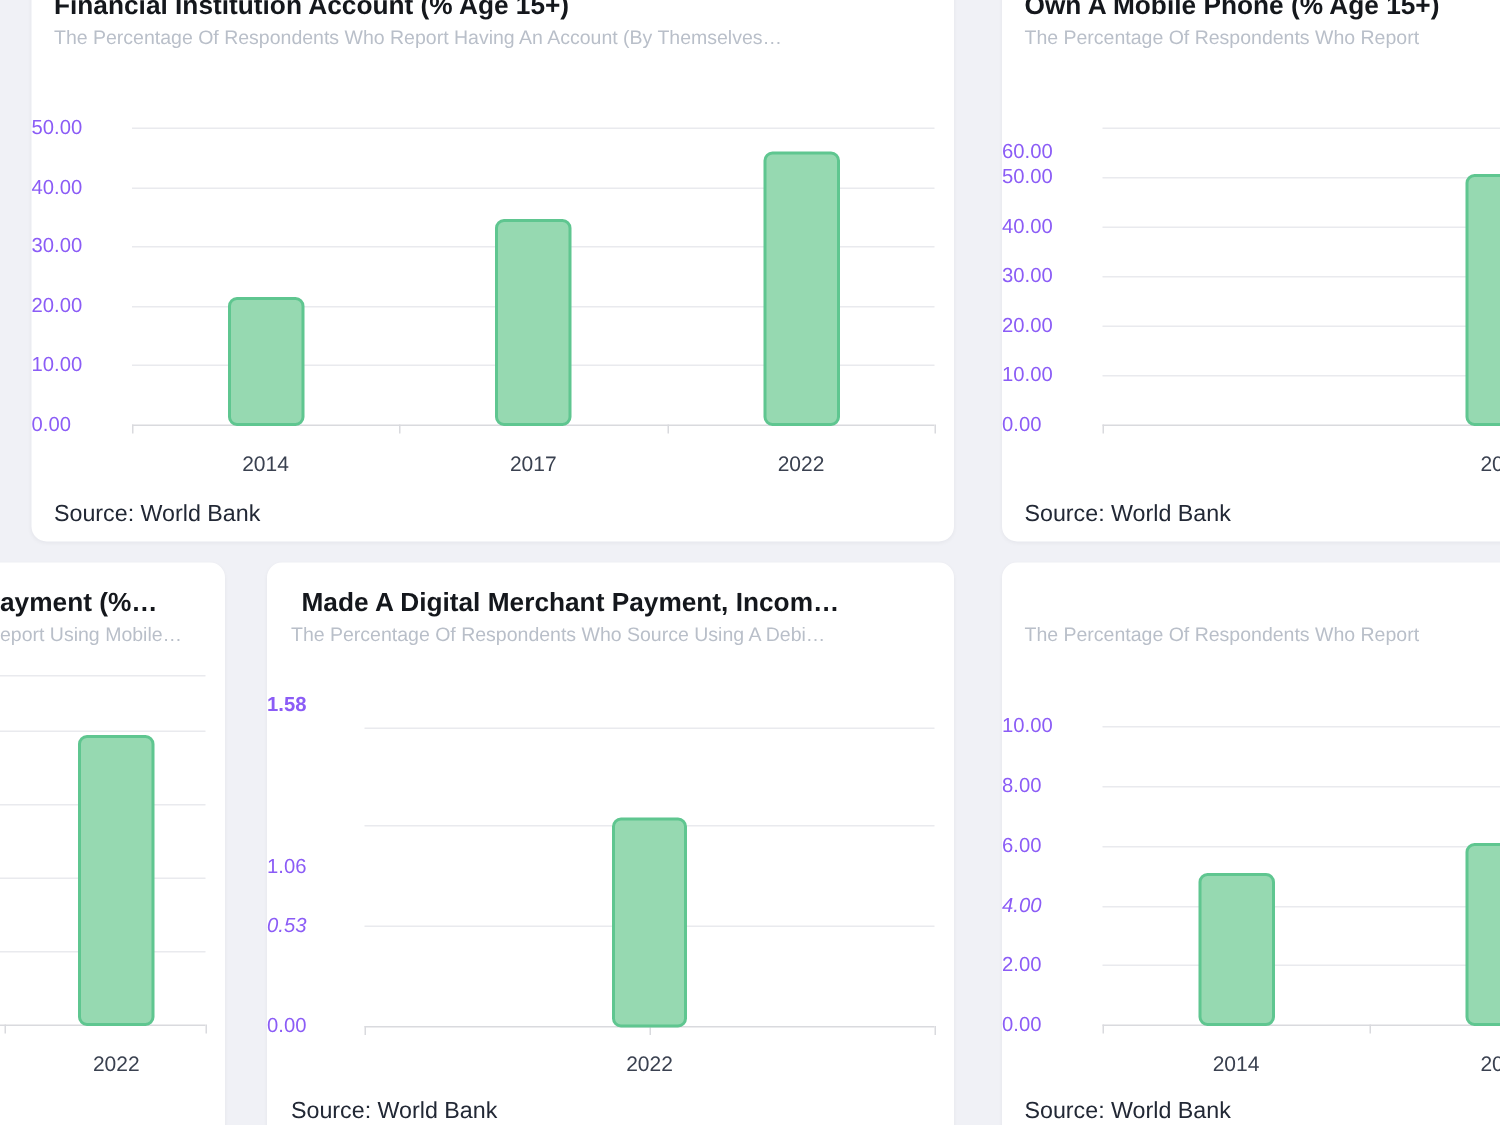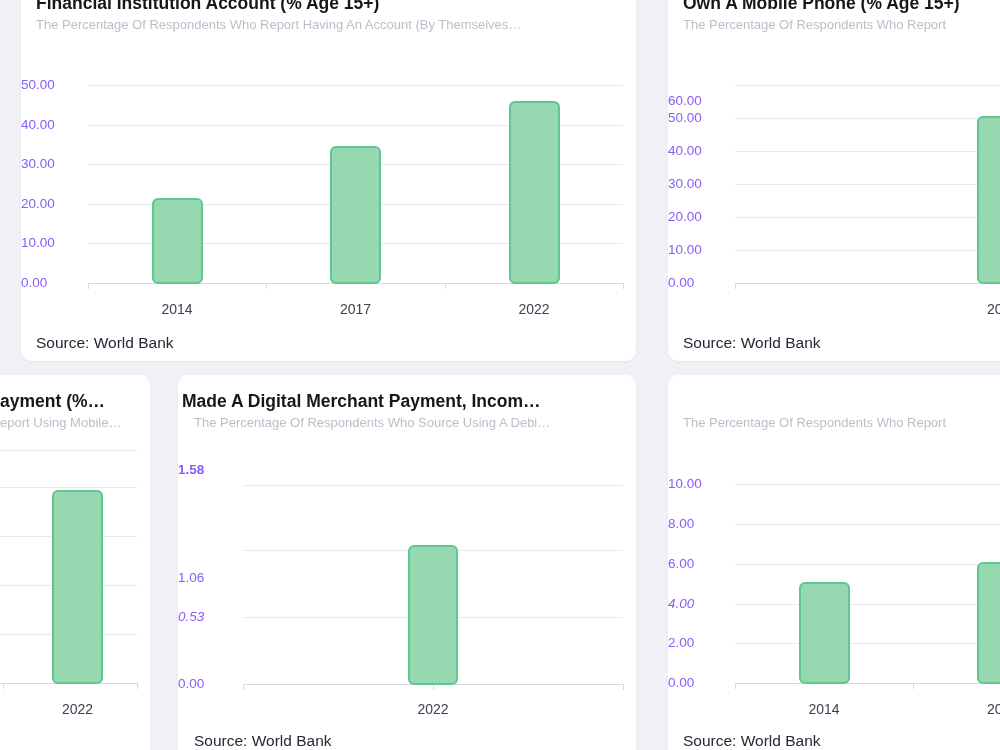--- a/index.html
+++ b/index.html
@@ -109,21 +109,21 @@
       <div class="gridline" style="left: 67px; top: 75px; width: 535px;"></div>
       <div class="axisline" style="left: 67px; top: 308px; width: 535px;"></div>
       <div class="axis-tick" style="left: 468.25px; top: 308px;"></div>
       <div class="axis-tick" style="left: 602px; top: 308px;"></div>
       <div class="bar" style="left: 517px; top: 115px; width: 51px; height: 194px; background: rgb(150, 217, 177); border-color: rgb(95, 198, 144);"></div>
       <div class="xtick" style="left: 542.5px; top: 326px;">2022</div>
     </div>
 </div>
 
 <div class="card" style="left:178px;top:375px;width:458px;height:384px">
-  <div class="card-title" style="left:4px">Made A Digital Merchant Payment, Incom…</div>
+  <div class="card-title" style="left:23px">Made A Digital Merchant Payment, Incom…</div>
   <div class="card-subtitle" style="left:16px">The Percentage Of Respondents Who Source Using A Debi…</div>
   <div class="chart">
       <div class="ytick" style="left: 0px; top: 300px; width: 55px;">0.00</div>
       <div class="gridline" style="left: 65px; top: 242px; width: 380px;"></div>
       <div class="ytick" style="left: 0px; top: 233px; width: 55px; font-style: italic;">0.53</div>
       <div class="gridline" style="left: 65px; top: 175px; width: 380px;"></div>
       <div class="ytick" style="left: 0px; top: 166px; width: 55px; margin-top: 28px;">1.06</div>
       <div class="gridline" style="left: 65px; top: 110px; width: 380px;"></div>
       <div class="ytick" style="left: 0px; top: 86px; width: 55px; font-weight: bold;">1.58</div>
       <div class="axisline" style="left: 65px; top: 309px; width: 380px;"></div>

